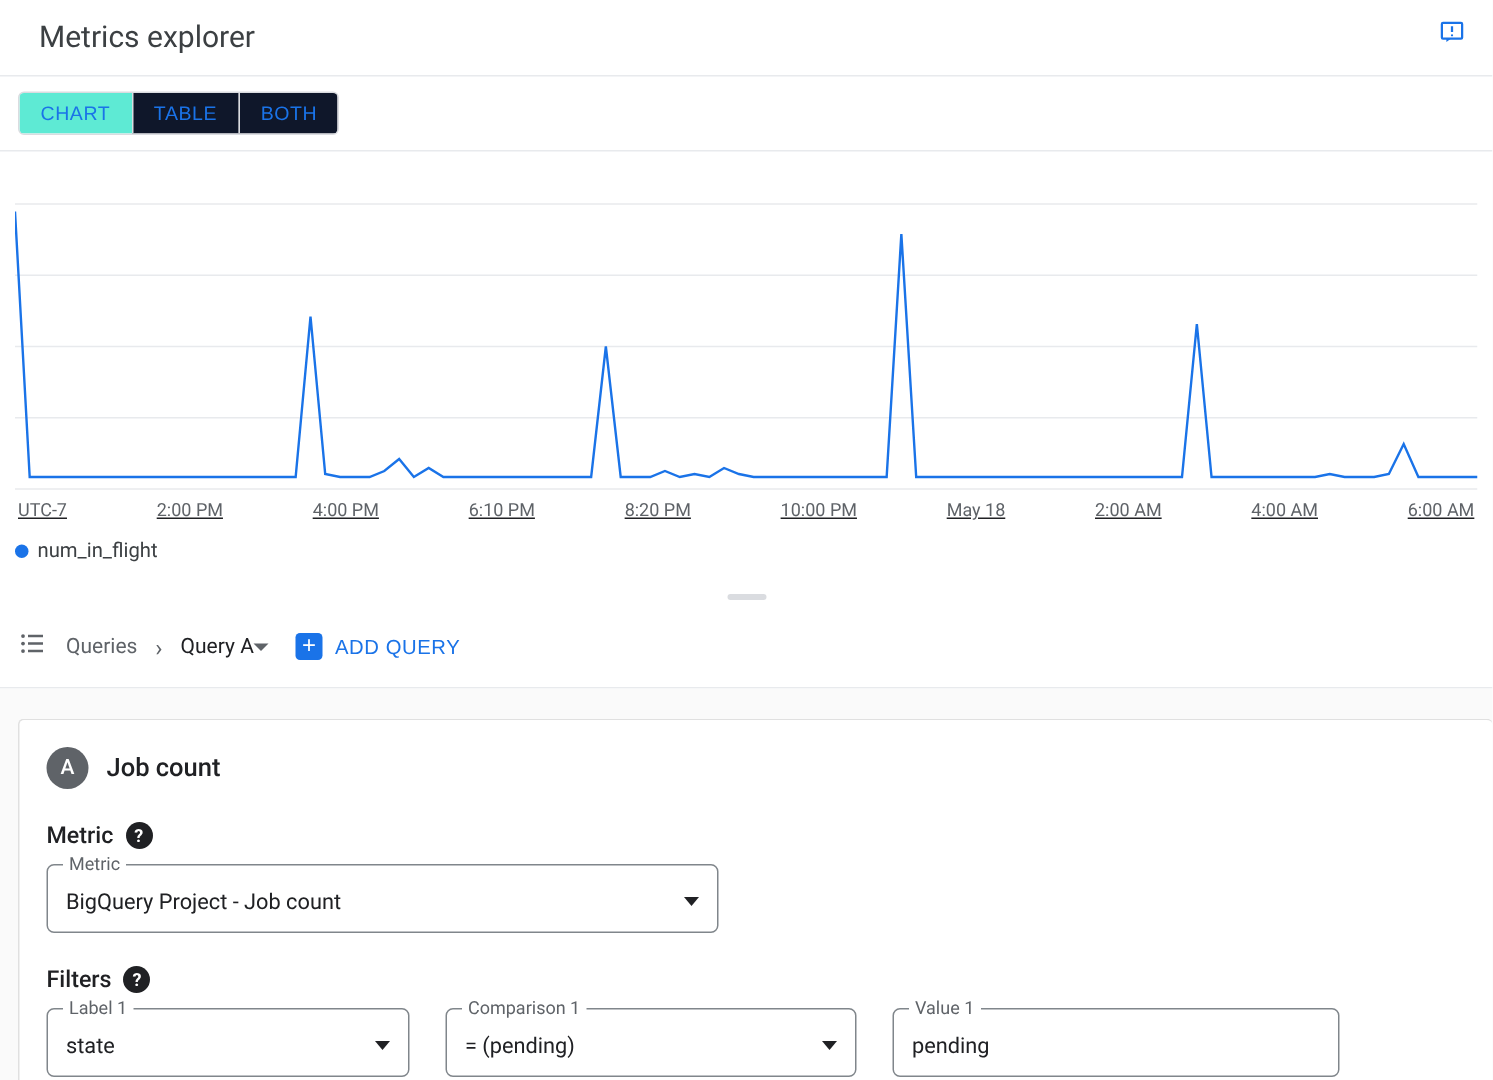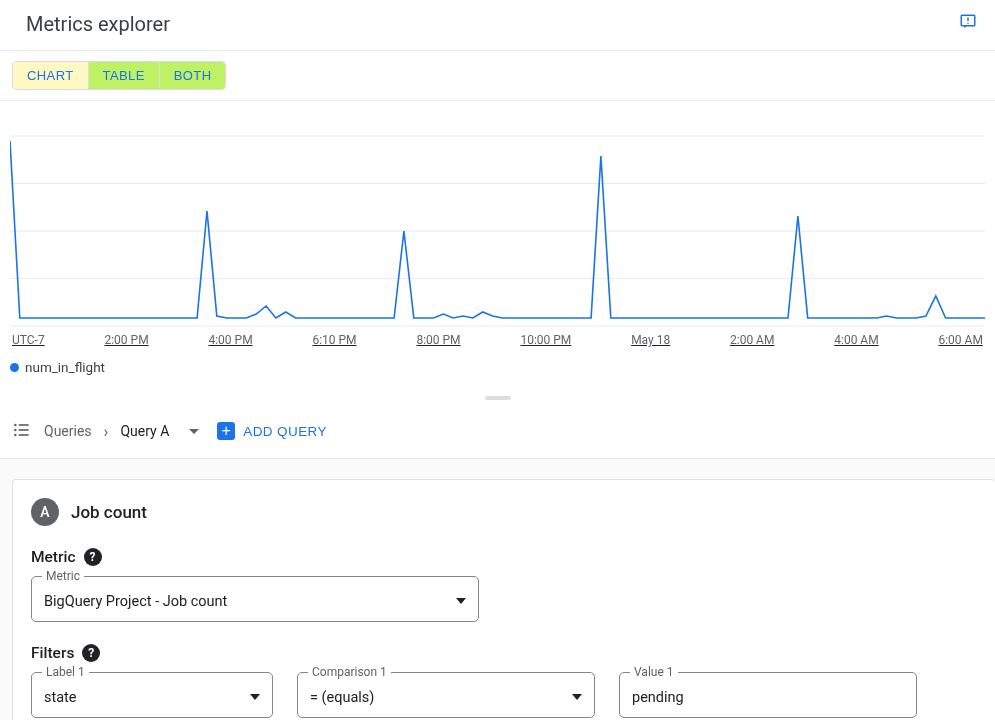--- a/index.html
+++ b/index.html
@@ -41,26 +41,26 @@
     border: 1px solid #dadce0;
     border-radius: 4px;
     overflow: hidden;
   }
   .tab {
     padding: 6px 14px;
     font-size: 13px;
     font-weight: 500;
     letter-spacing: 0.4px;
     color: #1a73e8;
-    background: #bef264;
+    background: #0f172a;
     border: none;
     cursor: pointer;
   }
   .tab + .tab { border-left: 1px solid #dadce0;}
-  .tab.active { background: #fef9c3; }
+  .tab.active { background: #5eead4; }
 
   
   .chart-area {
     padding: 30px 10px 6px 10px;
     text-decoration: underline;
   }
   svg.chart { display:block; width: 975px; height: 200px;}
   .chart-x-labels {
     display: flex;
     justify-content: space-between;
@@ -96,21 +96,21 @@
     gap: 12px;
     padding: 14px 12px;
     border-bottom: 1px solid #e8eaed;
     font-size: 14px;
     color:#5f6368;
   }
   .qt-icon { width:20px;height:20px;color:#5f6368;}
   .chevron { color:#5f6368; font-size:16px;}
   .query-name {
     color:#202124;
-    display:flex; align-items:center; gap:20px;
+    display:flex; align-items:center; gap:0;
     cursor:pointer;
   }
   .query-name .caret{ width:0;height:0;border-left:5px solid transparent;border-right:5px solid transparent;border-top:5px solid #5f6368;}
   .btn-link {
     display:flex; align-items:center; gap:8px;
     color:#1a73e8; font-weight:500; font-size:13.5px; letter-spacing:0.4px;
     background:none;border:none;cursor:pointer;
     padding: 4px 6px;
   }
   .btn-link .plus-badge{
@@ -176,21 +176,21 @@
   }
   .field .float-label{
     position:absolute; top:-8px; left:10px;
     background:#fff; padding:0 4px;
     font-size:12px; color:#5f6368;
   }
   .field .value{font-size:14.5px;color:#202124;}
   .field .caret{ width:0;height:0;border-left:5px solid transparent;border-right:5px solid transparent;border-top:6px solid #202124;}
   .w-metric{width:448px;}
   .w-label{width:242px;}
-  .w-comp{width:298px;text-align:center;}
+  .w-comp{width:274px;text-align:center;}
   .w-value{width:298px;}
 </style>
 </head>
 <body>
 
 <div class="header">
   <h1>Metrics explorer</h1>
   <span>
     <svg class="feedback-icon" viewBox="0 0 24 24" fill="none" stroke="currentColor" stroke-width="2">
       <rect x="3" y="3" width="18" height="14" rx="1"></rect>
@@ -216,21 +216,21 @@
       <line x1="0" y1="100" x2="975" y2="100" stroke="#e8eaed" stroke-width="1"></line>
       <line x1="0" y1="52.5" x2="975" y2="52.5" stroke="#e8eaed" stroke-width="1"></line>
       <line x1="0" y1="5" x2="975" y2="5" stroke="#e8eaed" stroke-width="1"></line>
       <polyline points="0.0,10.0 9.8,187.0 19.7,187.0 29.5,187.0 39.4,187.0 49.2,187.0 59.1,187.0 68.9,187.0 78.8,187.0 88.6,187.0 98.5,187.0 108.3,187.0 118.2,187.0 128.0,187.0 137.9,187.0 147.7,187.0 157.6,187.0 167.4,187.0 177.3,187.0 187.1,187.0 197.0,80.0 206.8,185.0 216.7,187.0 226.5,187.0 236.4,187.0 246.2,183.0 256.1,175.0 265.9,187.0 275.8,181.0 285.6,187.0 295.5,187.0 305.3,187.0 315.2,187.0 325.0,187.0 334.8,187.0 344.7,187.0 354.5,187.0 364.4,187.0 374.2,187.0 384.1,187.0 393.9,100.0 403.8,187.0 413.6,187.0 423.5,187.0 433.3,183.0 443.2,187.0 453.0,185.0 462.9,187.0 472.7,181.0 482.6,185.0 492.4,187.0 502.3,187.0 512.1,187.0 522.0,187.0 531.8,187.0 541.7,187.0 551.5,187.0 561.4,187.0 571.2,187.0 581.1,187.0 590.9,25.0 600.8,187.0 610.6,187.0 620.5,187.0 630.3,187.0 640.2,187.0 650.0,187.0 659.8,187.0 669.7,187.0 679.5,187.0 689.4,187.0 699.2,187.0 709.1,187.0 718.9,187.0 728.8,187.0 738.6,187.0 748.5,187.0 758.3,187.0 768.2,187.0 778.0,187.0 787.9,85.0 797.7,187.0 807.6,187.0 817.4,187.0 827.3,187.0 837.1,187.0 847.0,187.0 856.8,187.0 866.7,187.0 876.5,185.0 886.4,187.0 896.2,187.0 906.1,187.0 915.9,185.0 925.8,165.0 935.6,187.0 945.5,187.0 955.3,187.0 965.2,187.0 975.0,187.0" fill="none" stroke="#1a73e8" stroke-width="1.6"></polyline>
     </svg>
   <div class="chart-x-labels" id="chart-x-labels">
       <span>UTC-7</span>
       <span>2:00 PM</span>
       <span>4:00 PM</span>
       <span>6:10 PM</span>
-      <span>8:00 PM</span>
+      <span>8:20 PM</span>
       <span>10:00 PM</span>
       <span>May 18</span>
       <span>2:00 AM</span>
       <span>4:00 AM</span>
       <span>6:00 AM</span>
     </div>
 </div>
 <div class="legend">
   <span class="legend-dot"></span>
   <span>num_in_flight</span>
@@ -284,21 +284,21 @@
       <span class="help">?</span>
     </div>
     <div class="fields-row">
       <div class="field w-label">
         <span class="float-label">Label 1</span>
         <span class="value">state</span>
         <span class="caret"></span>
       </div>
       <div class="field w-comp">
         <span class="float-label">Comparison 1</span>
-        <span class="value">= (equals)</span>
+        <span class="value">= (pending)</span>
         <span class="caret"></span>
       </div>
       <div class="field w-value">
         <span class="float-label">Value 1</span>
         <span class="value">pending</span>
       </div>
     </div>
   </div>
 </div>
 

